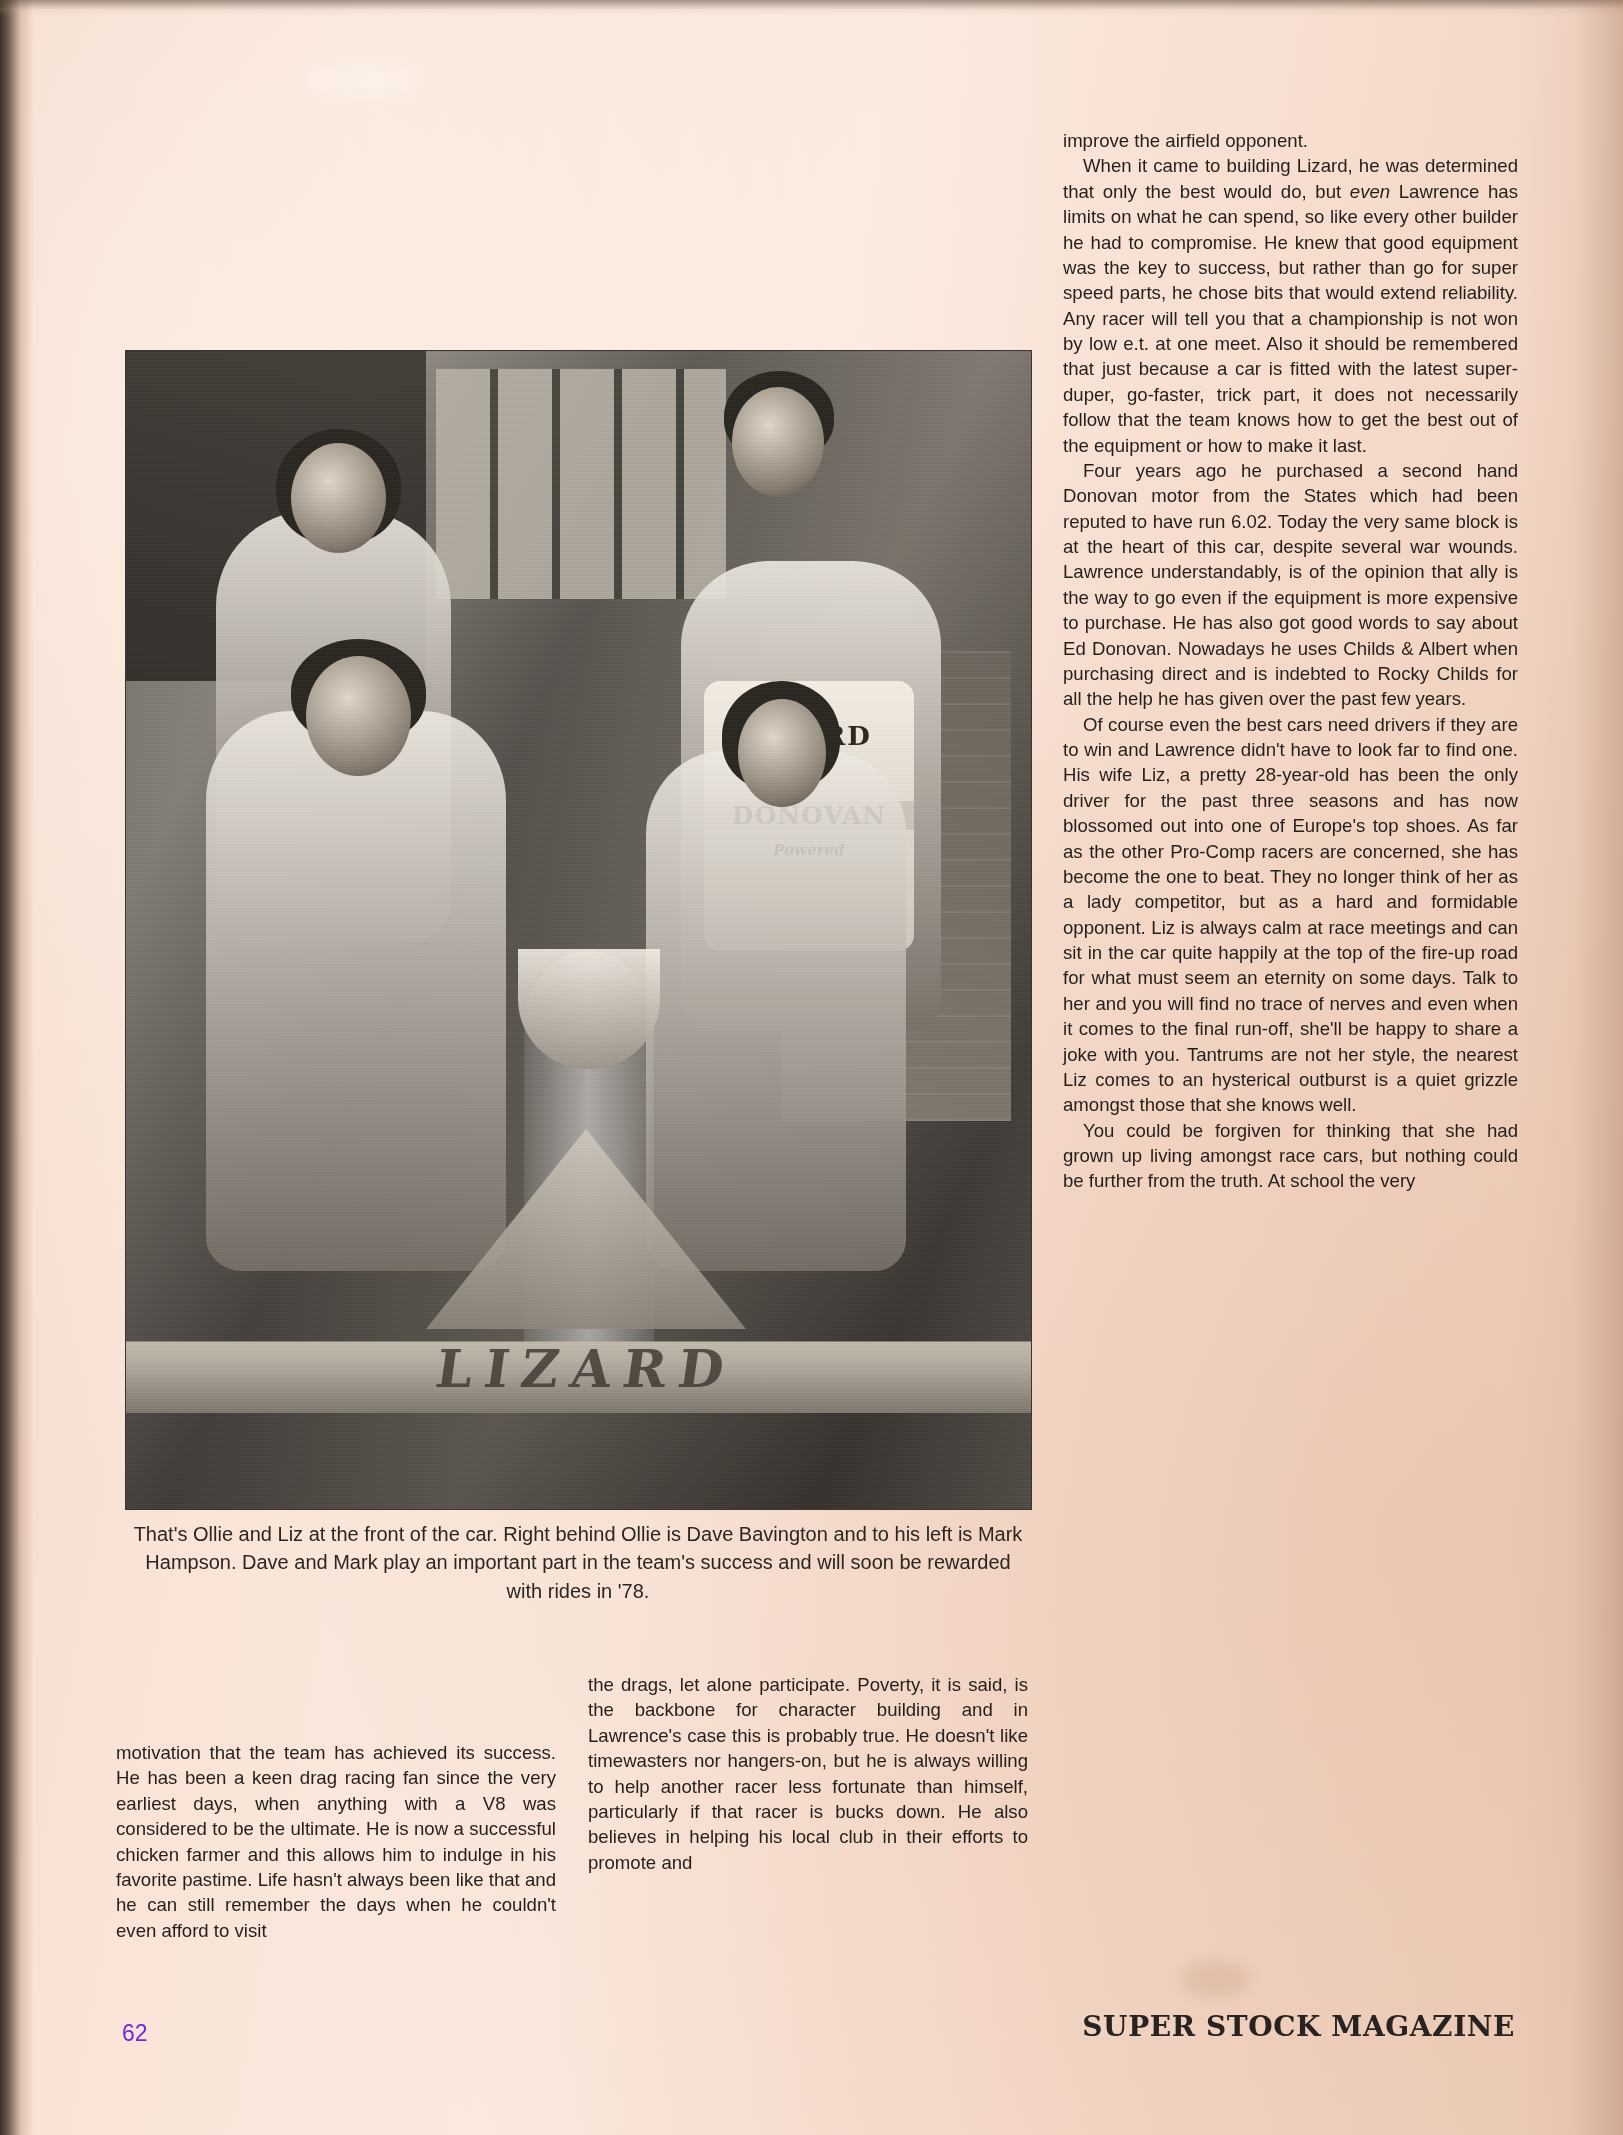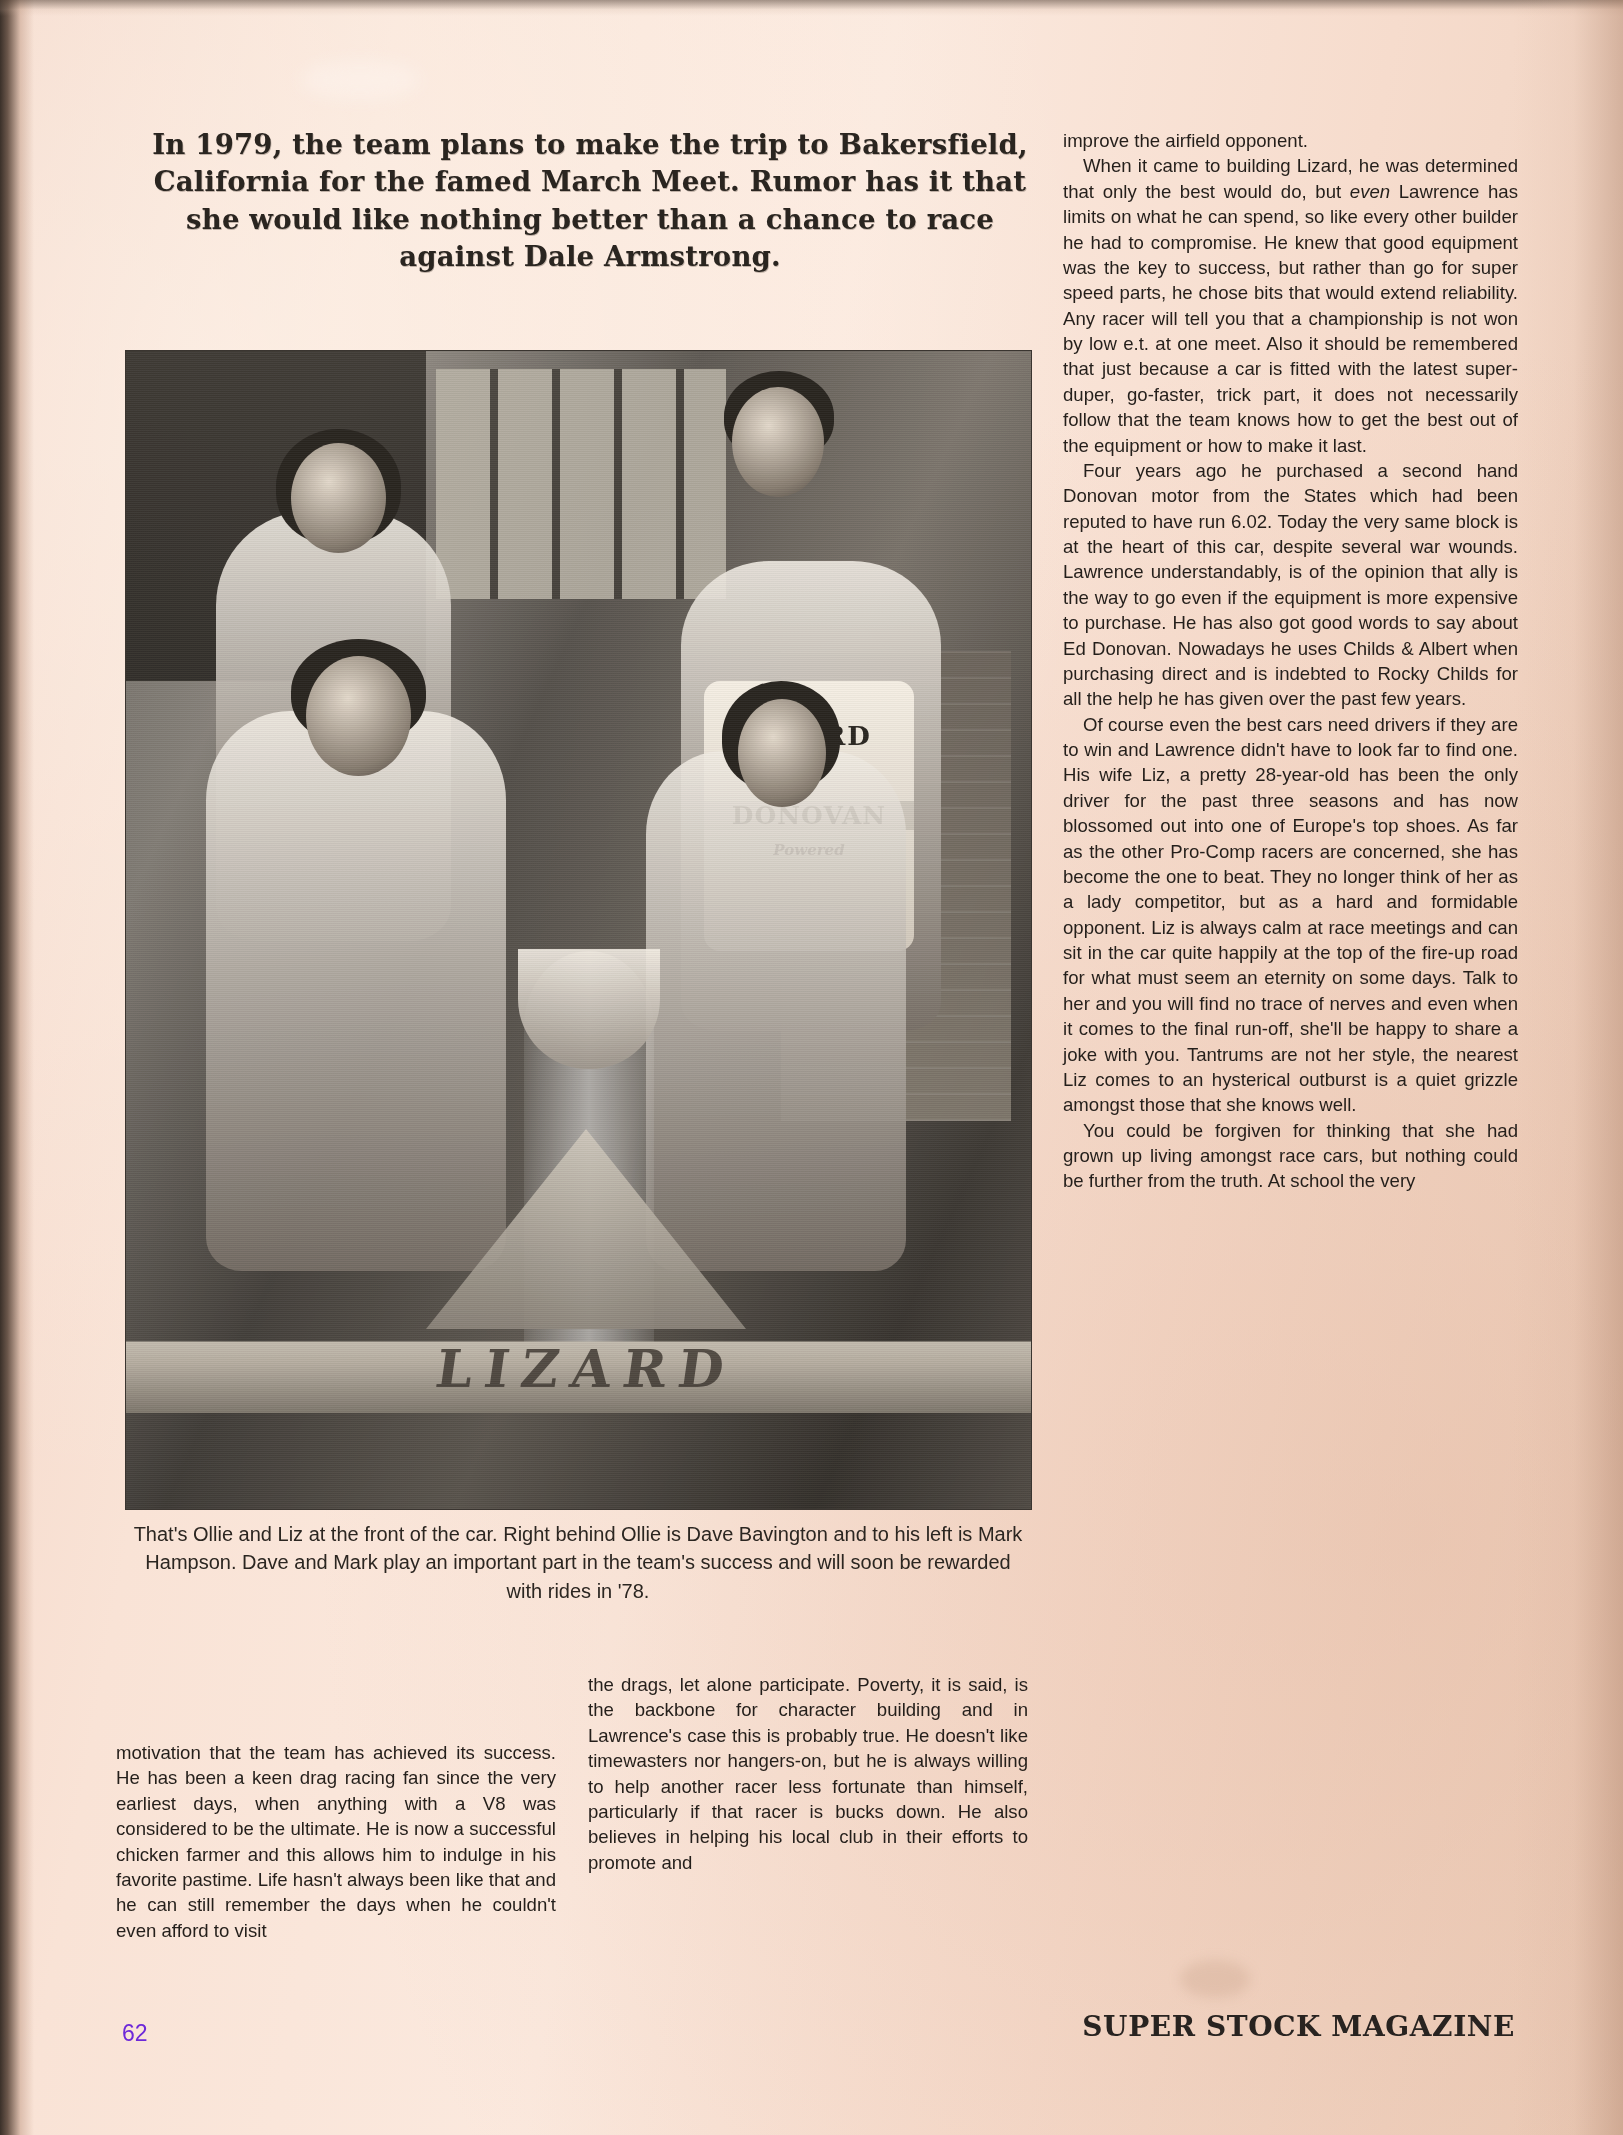--- a/index.html
+++ b/index.html
@@ -266,21 +266,20 @@
   }
 </style>
 </head>
 <body>
 
 <div class="page">
   <div class="paper-tone"></div>
 
   <div class="content">
 
-    <div class="headline">In 1979, the team plans to make the trip to Bakersfield, California for the famed March Meet. Rumor has it that she would like nothing better than a chance to race against Dale Armstrong.</div>
 
     <div class="photo-wrap">
       <div class="photo">
         <div class="ph-wall-left"></div>
         <div class="ph-window"></div>
         <div class="ph-brick"></div>
 
         <div class="figure" style="left:90px; top:160px; width:235px; height:430px;"></div>
         <div class="fig-hair" style="left:150px; top:78px; width:125px; height:115px;"></div>
         <div class="fig-head" style="left:165px; top:92px; width:95px; height:110px;"></div>

